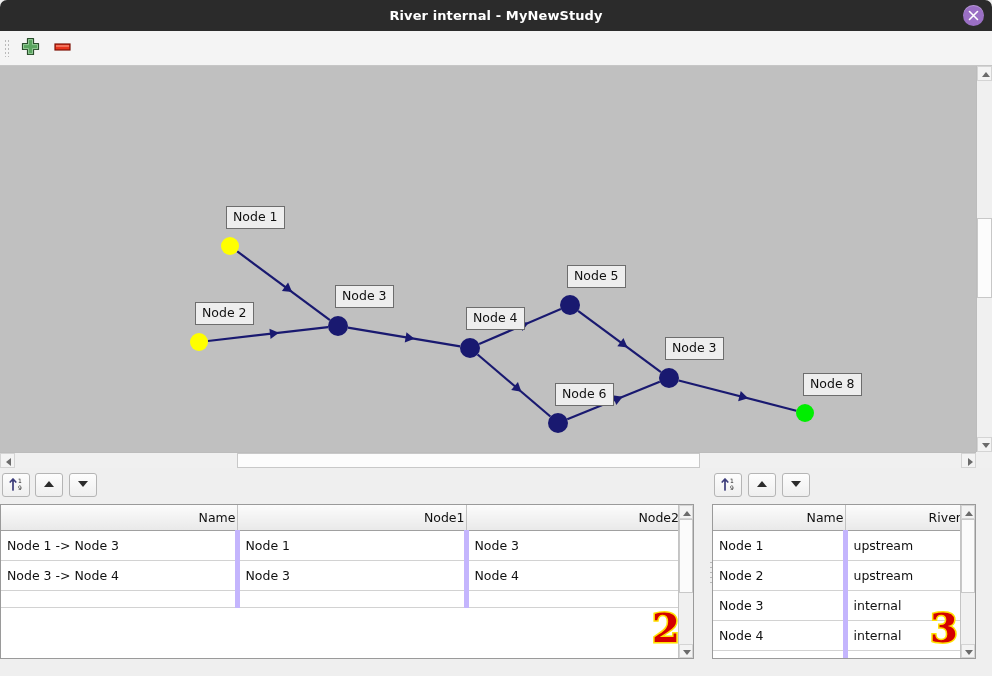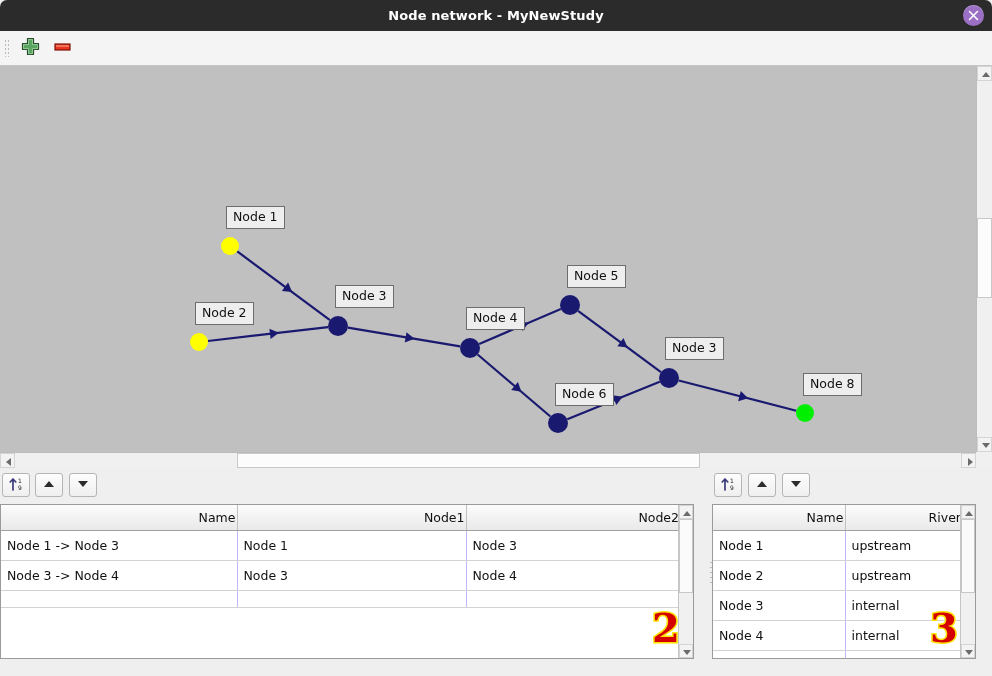--- a/index.html
+++ b/index.html
@@ -219,21 +219,21 @@
     height: 23px;
     font-weight: normal;
     text-align: right;
     color: #101010;
     font-size: 12.5px;
     margin-left: 24px;
   }
   table.grid th:last-child { border-right: none; }
   table.grid td {
     height: 29px;
-    border-right: 1px solid #c4b5fd;
+    border-right: 5px solid #c4b5fd;
     border-bottom: 1px solid #d2d2d2;
     padding: 0 0 0 6px;
     background: #ffffff;
     white-space: nowrap;
     overflow: hidden;
   }
   table.grid td:last-child { border-right: none; }
   table.grid tr.empty td { height: 16px; }
 
   .tbl-sb-v {
@@ -248,21 +248,21 @@
     background: #fbfbfb; border: 1px solid #c8c8c8;
     box-sizing: border-box;
   }
 </style>
 </head>
 <body>
 
 <div id="app">
 
   <div class="titlebar">
-    <div class="titlebar-text">Node network - MyNewStudy</div>
+    <div class="titlebar-text">River internal - MyNewStudy</div>
     <div class="close-btn">
       <svg width="11" height="11" viewBox="0 0 11 11">
         <path d="M1.5,1.5 L9.5,9.5 M9.5,1.5 L1.5,9.5" stroke="#ffffff" stroke-width="1.6" stroke-linecap="round"></path>
       </svg>
     </div>
   </div>
 
   <div class="toolbar">
     <div class="tb-grip"></div>
 

